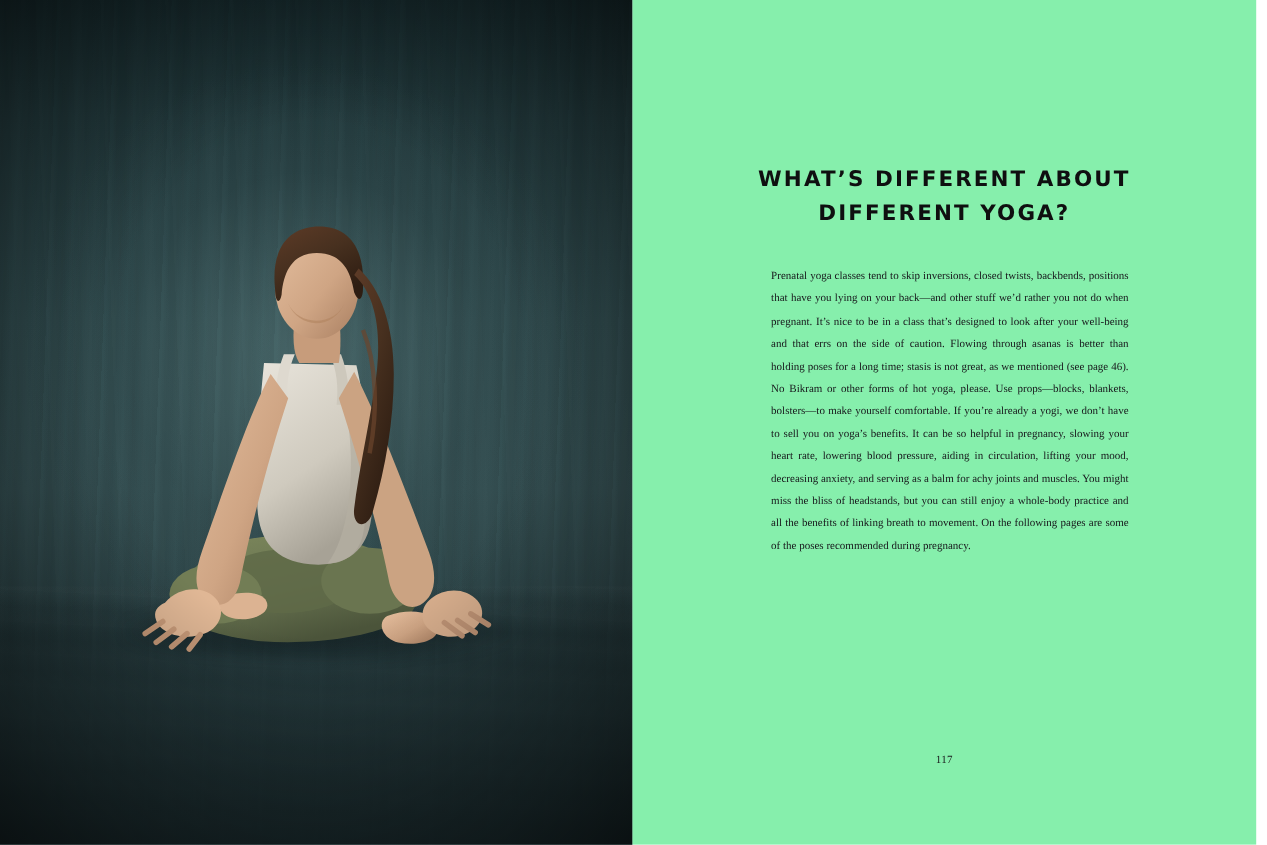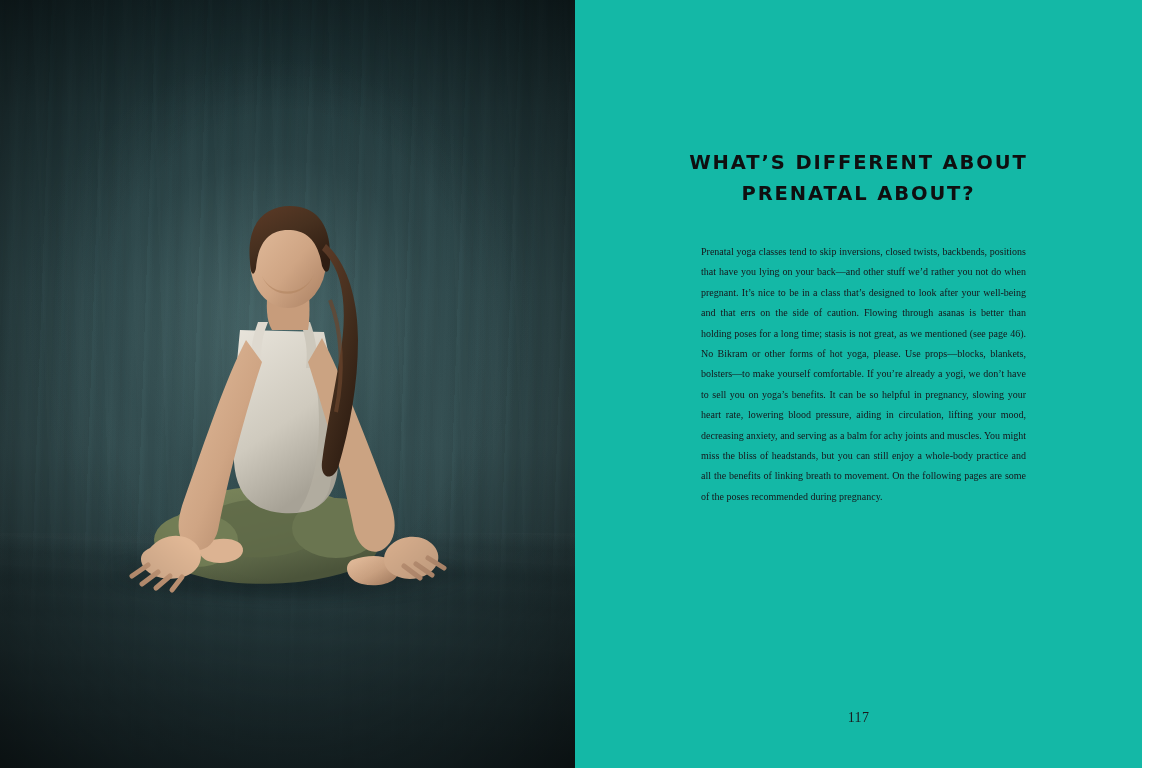--- a/index.html
+++ b/index.html
@@ -87,21 +87,21 @@
   }
 
   
   .figure { position: absolute; left: 0; top: 0; width: 575px; height: 768px; }
 
   
   .text-page {
     position: relative;
     width: 567px;
     height: 768px;
-    background: #14b8a6;
+    background: #86efac;
   }
   .heading {
     position: absolute;
     left: 0; right: 0;
     top: 134px;
     text-align: center;
     font-family: "DejaVu Sans", sans-serif;
     font-weight: bold;
     font-size: 19.5px;
     letter-spacing: 1.9px;
@@ -119,24 +119,24 @@
     font-size: 10px;
     line-height: 20.4px;
     color: #16161a;
     text-align: justify;
     text-justify: inter-word;
     hyphens: none;
   }
   .folio {
     position: absolute;
     left: 0; right: 0;
-    top: 710px;
+    top: 686px;
     text-align: center;
     font-family: "Liberation Serif", serif;
-    font-size: 14px;
+    font-size: 10px;
     letter-spacing: 0.4px;
     color: #1a1a1d;
   }
 </style>
 </head>
 <body>
 
 <div class="spread">
 
   <div class="photo-page">
@@ -232,21 +232,21 @@
       </g>
     </svg>
 
     <div class="vignette"></div>
   </div>
 
   <div class="text-page">
 
     <h1 class="heading">
       <span class="line">WHAT’S DIFFERENT ABOUT</span>
-      <span class="line">PRENATAL ABOUT?</span>
+      <span class="line">DIFFERENT YOGA?</span>
     </h1>
 
     <p class="body-copy">Prenatal yoga classes tend to skip inversions, closed twists, backbends, positions that have you lying on your back—and other stuff we’d rather you not do when pregnant. It’s nice to be in a class that’s designed to look after your well-being and that errs on the side of caution. Flowing through asanas is better than holding poses for a long time; stasis is not great, as we mentioned (see page 46). No Bikram or other forms of hot yoga, please. Use props—blocks, blankets, bolsters—to make yourself comfortable. If you’re already a yogi, we don’t have to sell you on yoga’s benefits. It can be so helpful in pregnancy, slowing your heart rate, lowering blood pressure, aiding in circulation, lifting your mood, decreasing anxiety, and serving as a balm for achy joints and muscles. You might miss the bliss of headstands, but you can still enjoy a whole-body practice and all the benefits of linking breath to movement. On the following pages are some of the poses recommended during pregnancy.</p>
 
     <div class="folio">117</div>
   </div>
 
 </div>
 
 </body></html>

